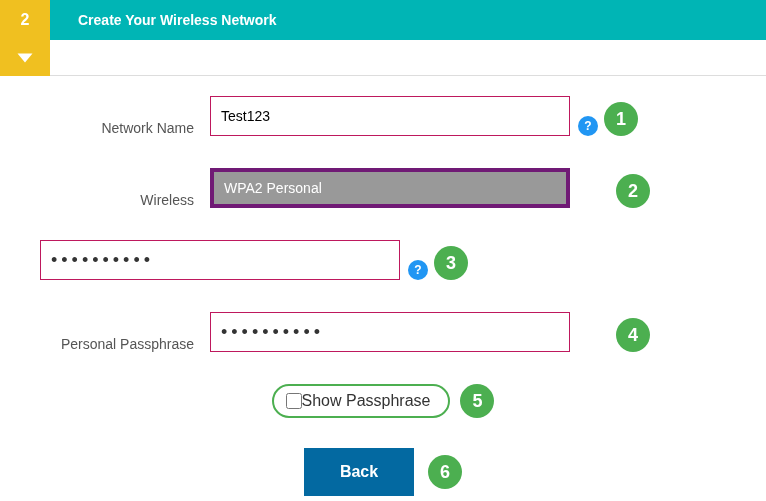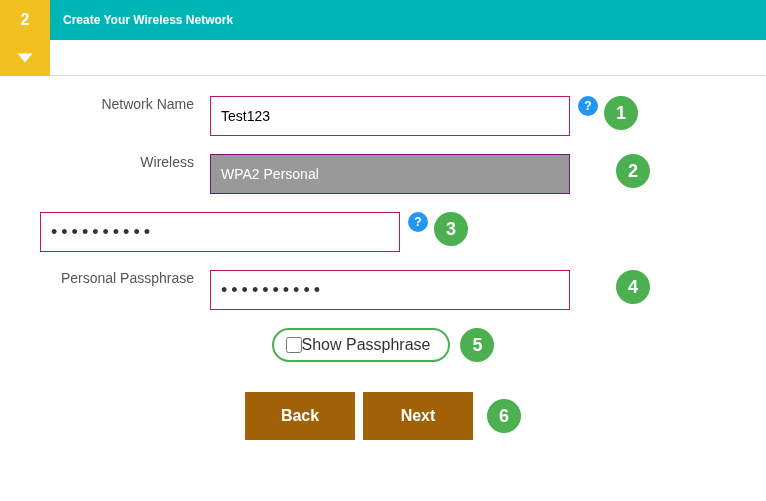--- a/index.html
+++ b/index.html
@@ -25,23 +25,23 @@
       font-size: 16px;
       width: 50px;
       height: 40px;
       display: flex;
       align-items: center;
       justify-content: center;
       flex-shrink: 0;
     }
     .header-title {
       color: #fff;
-      font-size: 12px;
-      font-weight: bold;
-      padding-left: 13px;
+      font-size: 14px;
+      font-weight: bold;
+      padding-left: 28px;
     }
 
     
     .chevron-bar {
       background: #f0c020;
       height: 36px;
       width: 50px;
       display: flex;
       align-items: center;
       justify-content: center;
@@ -56,43 +56,43 @@
     }
 
     
     .main {
       padding: 20px 40px 0 40px;
     }
 
     
     .form-row {
       display: flex;
-      align-items: flex-start;
-      margin-bottom: 18px;
+      align-items: flex-end;
+      margin-bottom: 32px;
     }
     .form-label {
       width: 170px;
       text-align: right;
       padding-right: 16px;
       color: #555;
       font-size: 14px;
       flex-shrink: 0;
     }
     .form-input {
       width: 360px;
       height: 40px;
       border: 1px solid #be185d;
       padding: 0 10px;
       font-size: 14px;
       outline: none;
     }
     .form-input-dark {
       background: #999;
       color: #fff;
-      border: 1px solid #701a75;
+      border: 4px solid #701a75;
     }
     .form-input-dots {
       letter-spacing: 4px;
       font-size: 18px;
       color: #333;
     }
 
     
     .help-icon {
       width: 20px;
@@ -158,21 +158,21 @@
     
     .buttons-row {
       display: flex;
       align-items: center;
       justify-content: center;
       gap: 8px;
     }
     .btn {
       width: 110px;
       height: 48px;
-      background: #a16207;
+      background: #0369a1;
       color: #fff;
       font-size: 16px;
       font-weight: bold;
       border: none;
       cursor: pointer;
     }
   </style>
 </head>
 <body>
 
@@ -219,17 +219,16 @@
   <div class="show-passphrase-row">
     <div class="show-passphrase-wrapper">
       <input type="checkbox" id="show-pp" style="">
       <label class="show-passphrase-label" for="show-pp">Show Passphrase</label>
     </div>
     <div class="step-badge show-passphrase-step">5</div>
   </div>
 
   <div class="buttons-row">
     <button class="btn">Back</button>
-    <button class="btn">Next</button>
     <div class="step-badge">6</div>
   </div>
 
 </div>
 
 </body></html>

